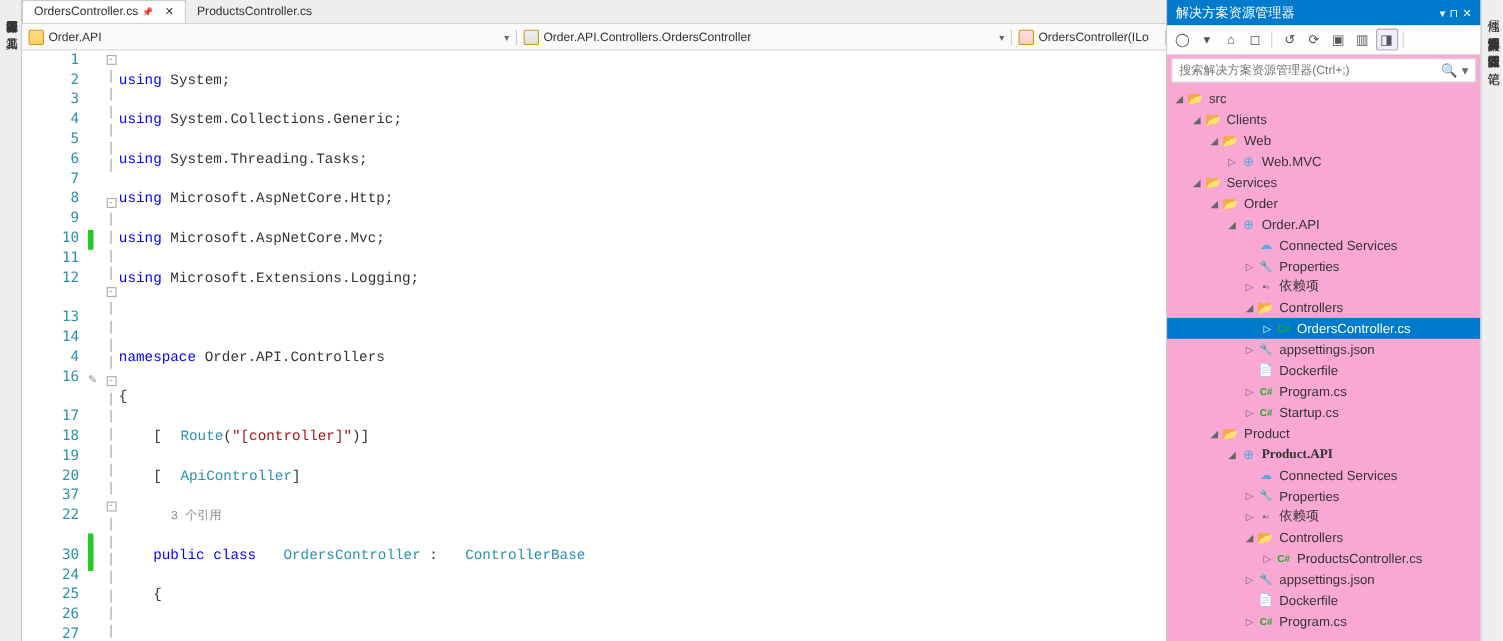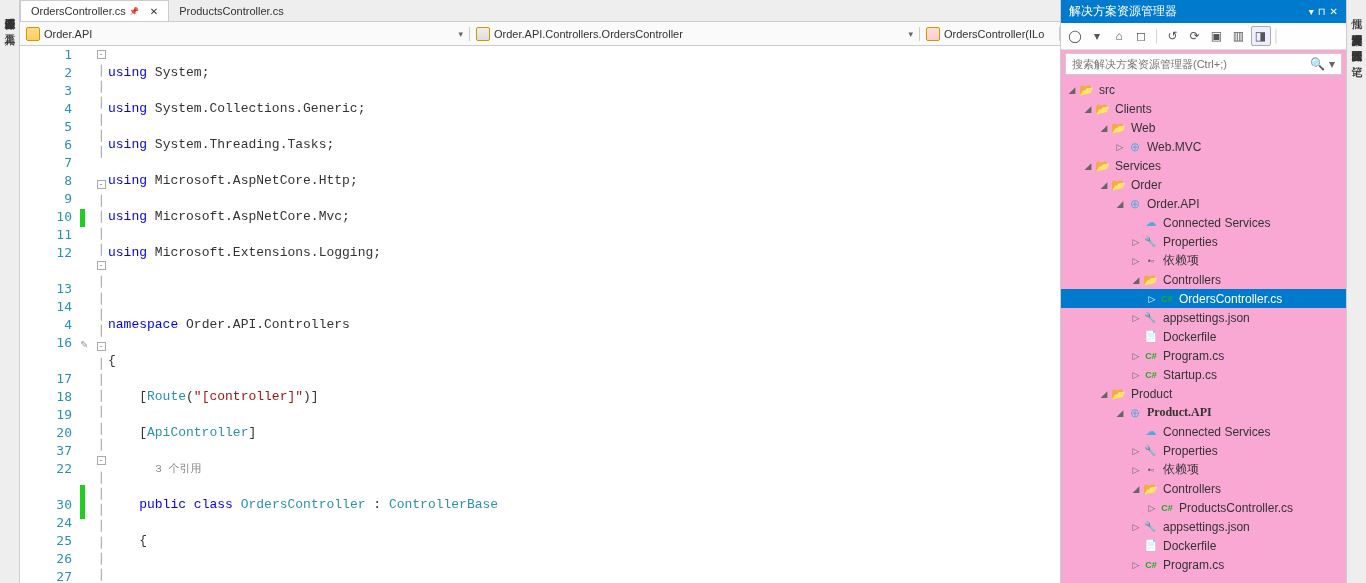--- a/index.html
+++ b/index.html
@@ -26,21 +26,21 @@
 .margin { width: 14px; display: flex; flex-direction: column; }
 .margin div { height: 18px; position: relative; }
 .marg-green::before { content: ""; position: absolute; left: 0; top: 0; width: 5px; height: 18px; background: #2c2; }
 .marg-pencil::after { content: "✎"; position: absolute; left: 0; top: 0; font-size: 10px; color: #999; }
 .fold { width: 14px; display: flex; flex-direction: column; font-family: Consolas, monospace; font-size: 10px; color: #888; }
 .fold div { height: 18px; display: flex; align-items: center; justify-content: center; }
 .fold .box { border: 1px solid #aaa; width: 9px; height: 9px; line-height: 7px; text-align: center; font-size: 9px; cursor: pointer; }
 .code { flex: 1; font-family: Liberation Mono, monospace; font-size: 13px; line-height: 18px; white-space: pre; overflow: hidden; }
 .code .line { height: 18px; }
 .kw { color: #0000ff; }
-.type { color: #2b91af; }
+.type { color: #2b91af; margin-left: 17px; }
 .str { color: #a31515; }
 .ref { color: #888; font-size: 11px; margin-left: 16px; }
 .sol-explorer { width: 286px; background: #f9a8d4; border-left: 1px solid #ccc; display: flex; flex-direction: column; }
 .sol-title { background: #007acc; color: #fff; padding: 3px 8px; font-size: 12px; display: flex; align-items: center; gap: 6px; }
 .sol-title-text { flex: 1; }
 .sol-title-icons { display: flex; gap: 4px; font-size: 10px; }
 .sol-toolbar { display: flex; gap: 2px; padding: 3px 4px; border-bottom: 1px solid #ddd; background: #fefefe; align-items: center; }
 .sol-btn { width: 20px; height: 20px; display: flex; align-items: center; justify-content: center; font-size: 12px; cursor: pointer; color: #555; border-radius: 2px; }
 .sol-btn.active { border: 1px solid #aaa; background: #eef; }
 .sol-search { display: flex; border: 1px solid #ccc; margin: 3px 4px; background: #fff; }

